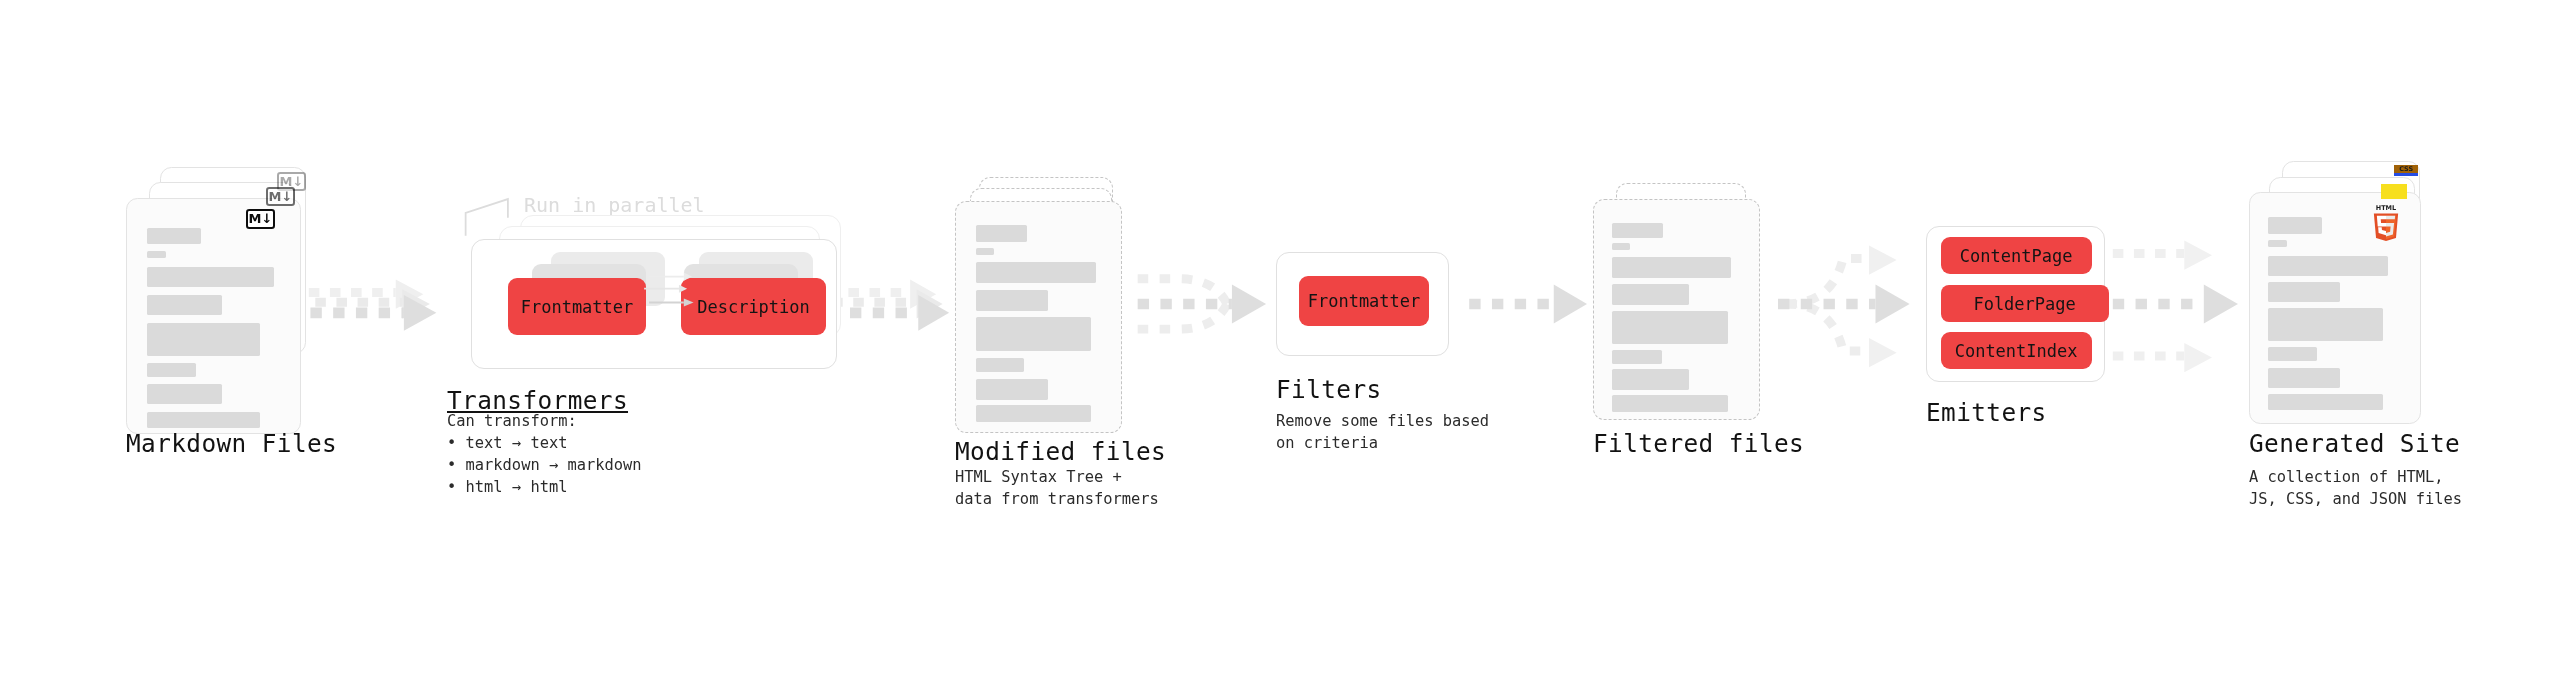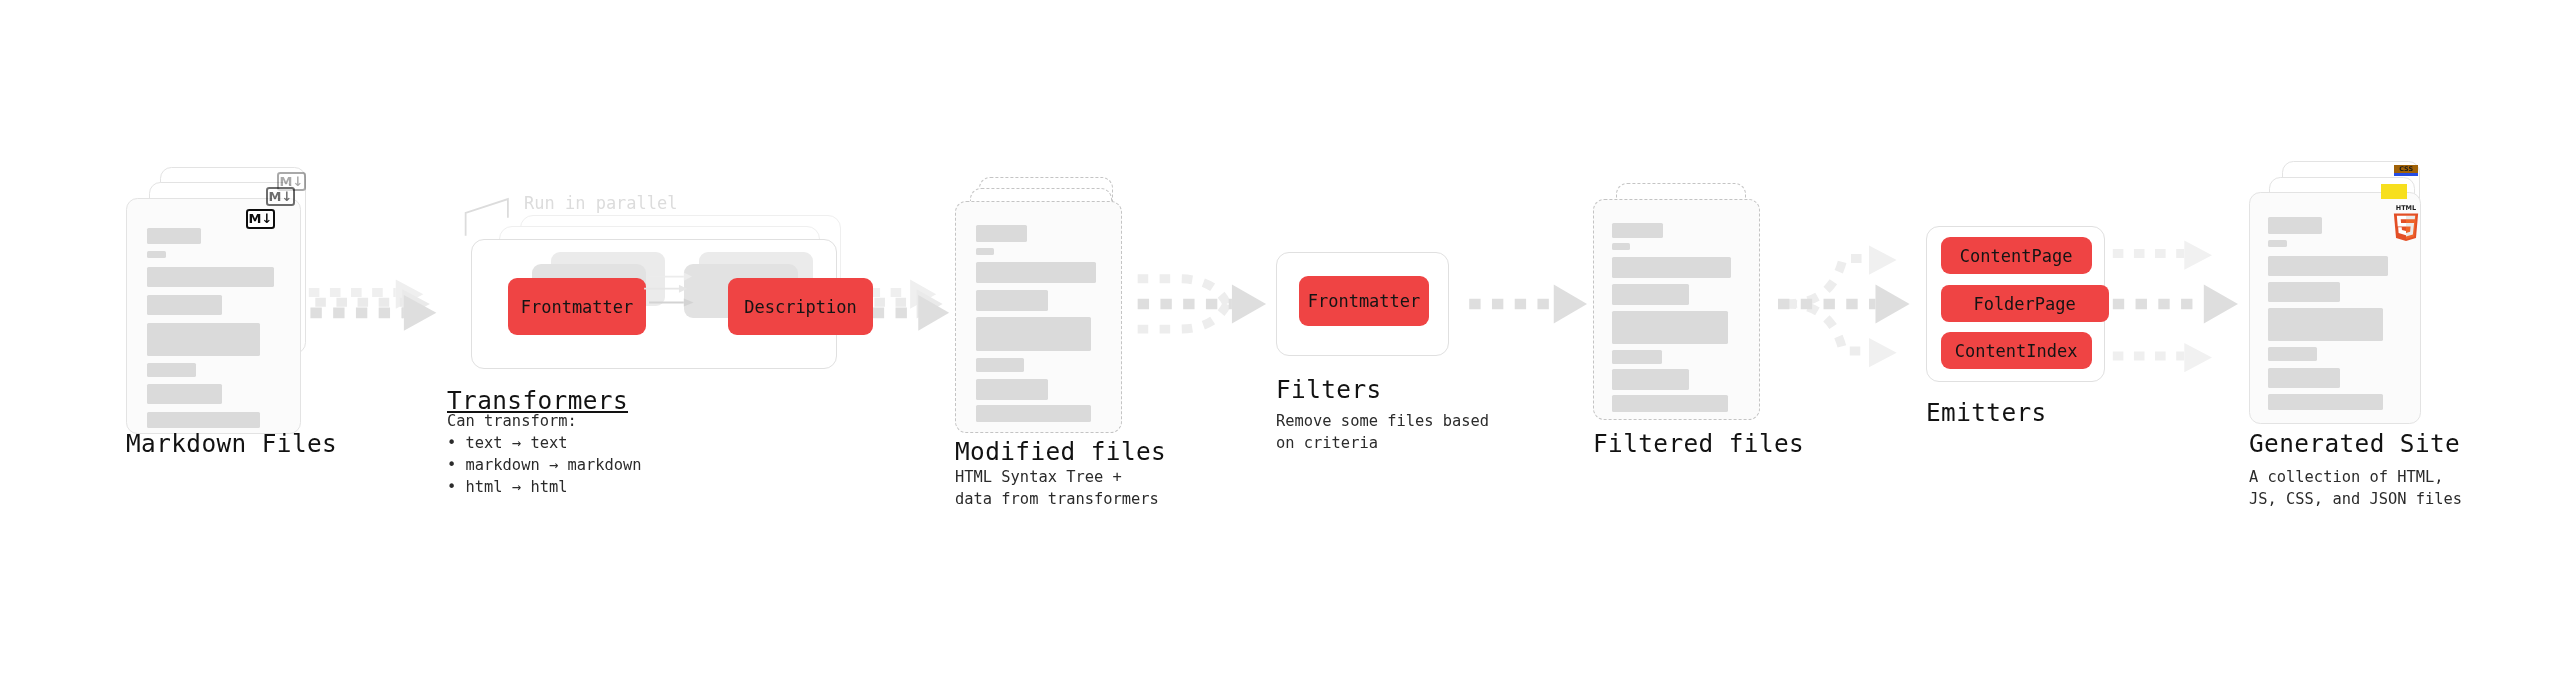--- a/index.html
+++ b/index.html
@@ -64,21 +64,21 @@
   }
   .css-badge {
     position: absolute;
     width: 24.4px; height: 11.4px;
     background: #a16207;
     border-bottom: 3.3px solid #264de4;
     font-family: "DejaVu Sans", "Liberation Sans", sans-serif;
     font-size: 6.5px; font-weight: bold; color: #1c1c1c;
     text-align: center; line-height: 8.1px;
   }
-  .html5-badge { position: absolute; width: 34px; height: 39px; margin-left: 20px; }
+  .html5-badge { position: absolute; width: 34px; height: 39px; }
 
   
   .proc-box {
     position: absolute;
     border: 1.3px solid #e0e0e0;
     border-radius: 13px;
     background: #ffffff;
   }
   .proc-box.ghost { border-color: #efefef; }
 
@@ -88,21 +88,21 @@
     border-radius: 9px;
     display: flex; align-items: center; justify-content: center;
     font-size: 17px; color: #141414;
     white-space: nowrap;
   }
   .chip.g1 { background: #ebebeb; }
   .chip.g2 { background: #e2e2e2; }
 
   .parallel-note {
     position: absolute;
-    font-size: 17px;
+    font-size: 20px;
     color: #dcdcdc;
     white-space: nowrap;
   }
 
   svg.overlay { position: absolute; top: 0; left: 0; overflow: visible; }
 </style>
 </head>
 <body>
 
 <div id="stage">
@@ -189,21 +189,21 @@
     <div class="proc-box ghost" style="left:49px; top:0px;  width:321px; height:122px;"></div>
     <div class="proc-box ghost" style="left:28.4px; top:10.6px; width:321px; height:122px;"></div>
     <div class="proc-box" style="left:0px;  top:24.4px; width:366px; height:130px;"></div>
 
     <div class="chip g1" style="left:80px; top:37px; width:114px; height:54px;"></div>
     <div class="chip g2" style="left:61px; top:49px; width:114px; height:54px;"></div>
     <div class="chip" style="left:37px; top:63px; width:138px; height:57px;">Frontmatter</div>
 
     <div class="chip g1" style="left:228px; top:37px; width:114px; height:54px;"></div>
     <div class="chip g2" style="left:213px; top:49px; width:114px; height:54px;"></div>
-    <div class="chip" style="left:210px; top:63px; width:145px; height:57px;margin-left:47px;">Description</div>
+    <div class="chip" style="left:210px; top:63px; width:145px; height:57px;">Description</div>
 
     <svg class="overlay" width="390" height="158" viewBox="0 0 480 195">
       <line x1="219" y1="76" x2="262" y2="76" stroke="#ececec" stroke-width="2.2"></line>
       <polygon points="262,71 272,76 262,81" fill="#ececec"></polygon>
       <line x1="213" y1="91" x2="256" y2="91" stroke="#e6e6e6" stroke-width="2.2"></line>
       <polygon points="256,86 266,91 256,96" fill="#e6e6e6"></polygon>
       <line x1="219" y1="108" x2="262" y2="108" stroke="#d3d3d3" stroke-width="2.2"></line>
       <polygon points="262,103 274,108 262,113" fill="#d3d3d3"></polygon>
     </svg>
   </div>

